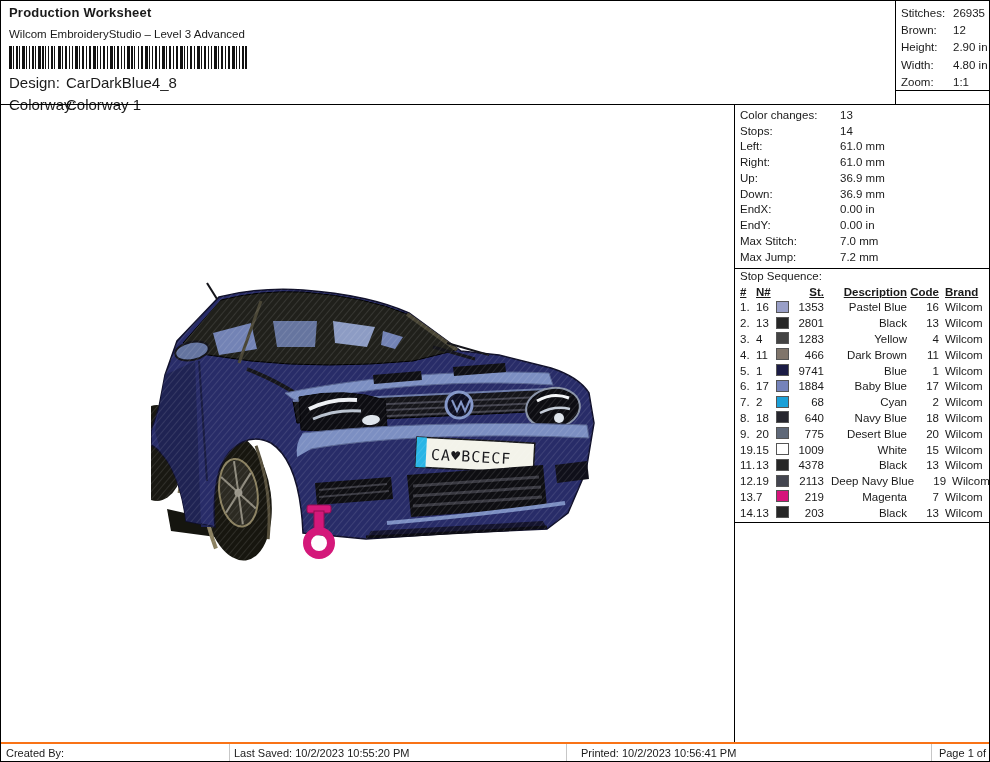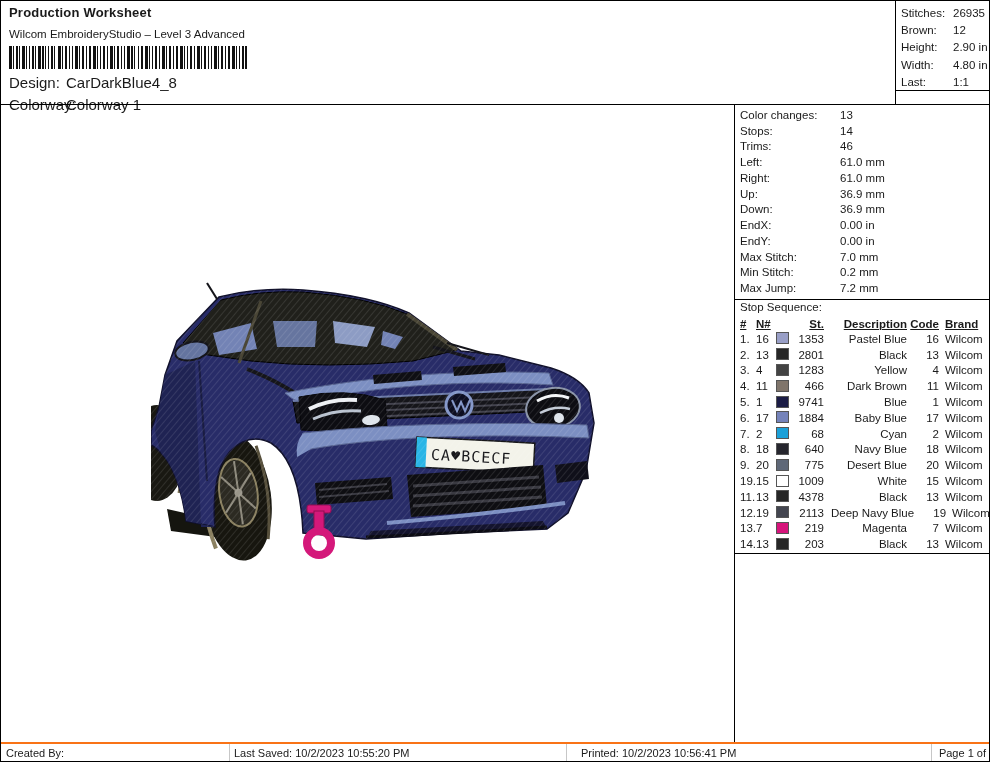--- a/index.html
+++ b/index.html
@@ -163,21 +163,21 @@
           <span>Height:</span>
           <span>2.90 in</span>
         </div>
 
         <div class="sum-row">
           <span>Width:</span>
           <span>4.80 in</span>
         </div>
 
         <div class="sum-row">
-          <span>Last:</span>
+          <span>Zoom:</span>
           <span>1:1</span>
         </div>
       </div>
   </div>
 
   <div class="abs div-h"></div>
 
   <div class="abs rpanel">
     <div class="minfo">
 
@@ -185,24 +185,20 @@
         <div class="m-row">
           <span>Color changes:</span>
           <span>13</span>
         </div>
 
         <div class="m-row">
           <span>Stops:</span>
           <span>14</span>
         </div>
 
-        <div class="m-row">
-          <span>Trims:</span>
-          <span>46</span>
-        </div>
 
         <div class="m-row">
           <span>Left:</span>
           <span>61.0 mm</span>
         </div>
 
         <div class="m-row">
           <span>Right:</span>
           <span>61.0 mm</span>
         </div>
@@ -225,24 +221,20 @@
         <div class="m-row">
           <span>EndY:</span>
           <span>0.00 in</span>
         </div>
 
         <div class="m-row">
           <span>Max Stitch:</span>
           <span>7.0 mm</span>
         </div>
 
-        <div class="m-row">
-          <span>Min Stitch:</span>
-          <span>0.2 mm</span>
-        </div>
 
         <div class="m-row">
           <span>Max Jump:</span>
           <span>7.2 mm</span>
         </div>
 
       </div>
 
     <div class="stop-label">Stop Sequence:</div>
 

